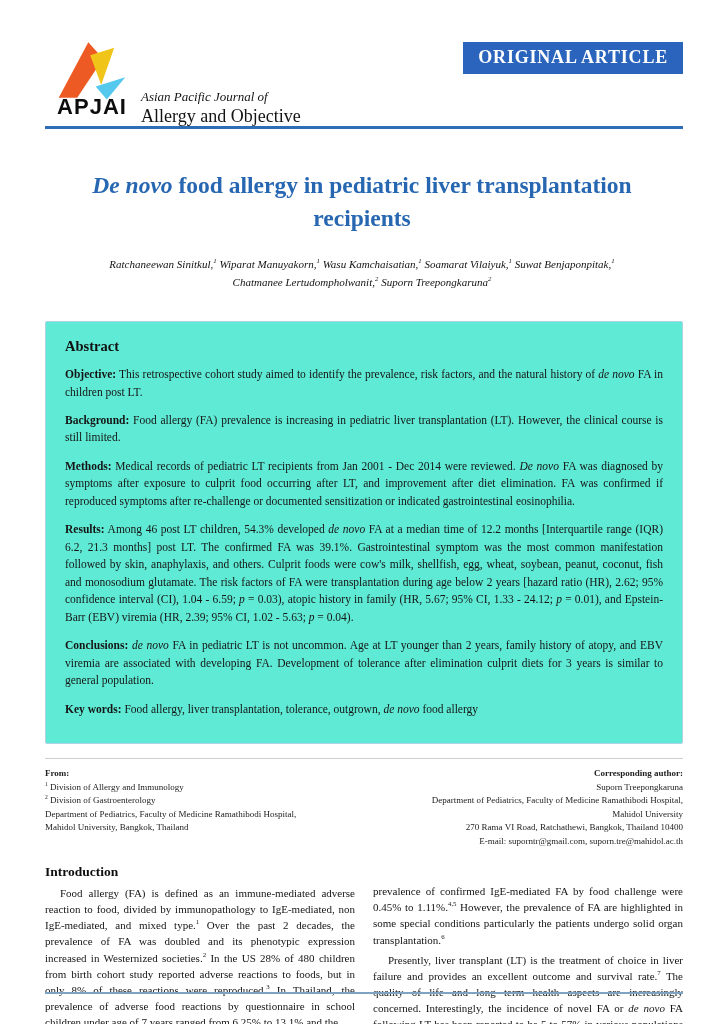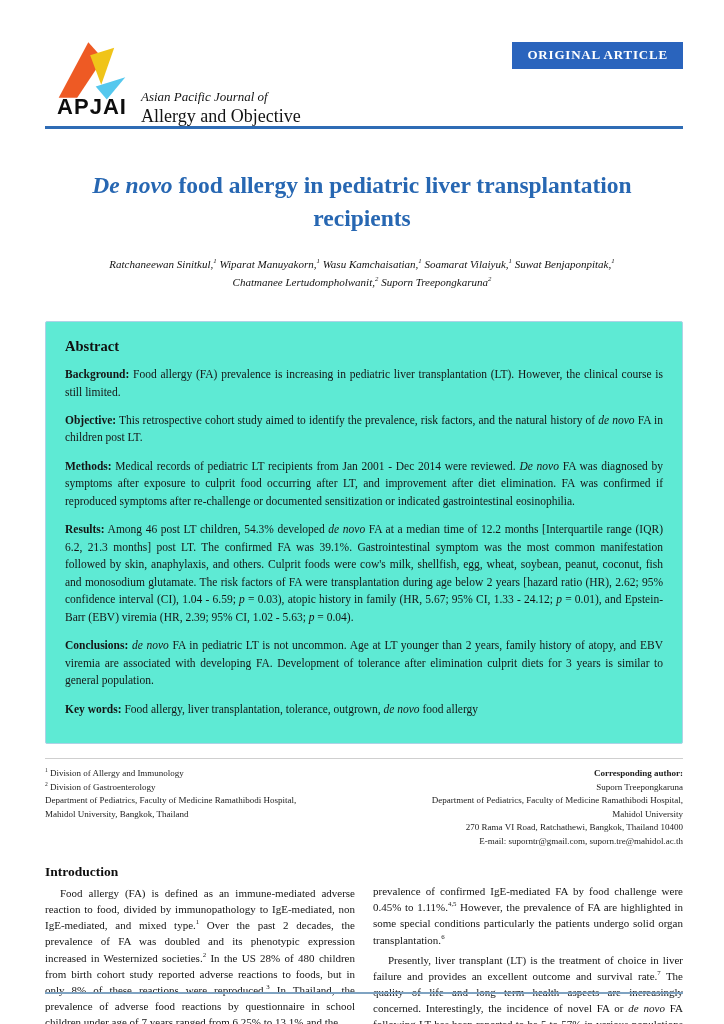--- a/index.html
+++ b/index.html
@@ -16,21 +16,21 @@
   
   .header{position:relative;margin:38px 41px 0 45px;height:84px;}
   .logo-wrap{position:absolute;left:8px;top:0;width:78px;text-align:center;}
   .logo-svg{display:block;margin:0 auto;}
   .logo-text{font-family:"Liberation Sans","DejaVu Sans",sans-serif;font-weight:800;
     font-size:22px;letter-spacing:1px;color:#0d0d0d;line-height:1;margin-top:-4px;}
   .journal-name{position:absolute;left:96px;top:26px;color:#141414;}
   .jn1{font-size:13px;font-style:italic;line-height:1.2;margin-top:25px;}
   .jn2{font-size:18px;line-height:1.25;}
   .badge{position:absolute;right:0;top:4px;background:#2a64bd;color:#ffffff;
-    font-weight:bold;font-size:13px;letter-spacing:0.8px;padding:5px 15px 6px 15px;}
+    font-weight:bold;font-size:18px;letter-spacing:0.8px;padding:5px 15px 6px 15px;}
   .header-rule{margin:4px 41px 0 45px;height:0;border-top:3px solid #2e6cb5;}
   
   .title{margin:40px auto 0 auto;width:600px;text-align:center;
     color:#2767b2;font-size:23.5px;font-weight:bold;line-height:1.4;}
   .authors{margin:20px auto 0 auto;width:620px;text-align:center;
     font-style:italic;font-size:11px;line-height:1.65;color:#111;}
   sup{font-size:0.62em;line-height:0;}
   
   .abstract-box{margin:30px 41px 0 45px;background:#5eead4;border:1px solid #aed2e6;
     border-radius:2px;padding:16px 19px 14px 19px;box-sizing:border-box;}
@@ -75,31 +75,32 @@
   <div class="header-rule"></div>
 
   <h1 class="title"><i>De novo</i> food allergy in pediatric liver transplantation recipients</h1>
   <div class="authors">
     <div>Ratchaneewan Sinitkul,<sup>1</sup> Wiparat Manuyakorn,<sup>1</sup> Wasu Kamchaisatian,<sup>1</sup> Soamarat Vilaiyuk,<sup>1</sup> Suwat Benjaponpitak,<sup>1</sup></div>
     <div>Chatmanee Lertudompholwanit,<sup>2</sup> Suporn Treepongkaruna<sup>2</sup></div>
   </div>
 
   <section class="abstract-box">
     <h2>Abstract</h2>
+    <p><b>Objective:</b> This retrospective cohort study aimed to identify the prevalence, risk factors, and the natural history of <i>de novo</i> FA in children post LT.</p>
     <p><b>Background:</b> Food allergy (FA) prevalence is increasing in pediatric liver transplantation (LT). However, the clinical course is still limited.</p>
-    <p><b>Objective:</b> This retrospective cohort study aimed to identify the prevalence, risk factors, and the natural history of <i>de novo</i> FA in children post LT.</p>
     <p><b>Methods:</b> Medical records of pediatric LT recipients from Jan 2001 - Dec 2014 were reviewed. <i>De novo</i> FA was diagnosed by symptoms after exposure to culprit food occurring after LT, and improvement after diet elimination. FA was confirmed if reproduced symptoms after re-challenge or documented sensitization or indicated gastrointestinal eosinophilia.</p>
     <p><b>Results:</b> Among 46 post LT children, 54.3% developed <i>de novo</i> FA at a median time of 12.2 months [Interquartile range (IQR) 6.2, 21.3 months] post LT. The confirmed FA was 39.1%. Gastrointestinal symptom was the most common manifestation followed by skin, anaphylaxis, and others. Culprit foods were cow's milk, shellfish, egg, wheat, soybean, peanut, coconut, fish and monosodium glutamate. The risk factors of FA were transplantation during age below 2 years [hazard ratio (HR), 2.62; 95% confidence interval (CI), 1.04 - 6.59; <i>p</i> = 0.03), atopic history in family (HR, 5.67; 95% CI, 1.33 - 24.12; <i>p</i> = 0.01), and Epstein-Barr (EBV) viremia (HR, 2.39; 95% CI, 1.02 - 5.63; <i>p</i> = 0.04).</p>
     <p><b>Conclusions:</b> <i>de novo</i> FA in pediatric LT is not uncommon. Age at LT younger than 2 years, family history of atopy, and EBV viremia are associated with developing FA. Development of tolerance after elimination culprit diets for 3 years is similar to general population.</p>
     <p><b>Key words:</b> Food allergy, liver transplantation, tolerance, outgrown, <i>de novo</i> food allergy</p>
   </section>
 
   <div class="thin-rule"></div>
   <div class="affil-row">
     <div class="affil-left">
+      <div class="affil-h">From:</div>
       <div><sup>1</sup> Division of Allergy and Immunology</div>
       <div><sup>2</sup> Division of Gastroenterology</div>
       <div>Department of Pediatrics, Faculty of Medicine Ramathibodi Hospital,</div>
       <div>Mahidol University, Bangkok, Thailand</div>
     </div>
     <div class="affil-right">
       <div class="affil-h">Corresponding author:</div>
       <div>Suporn Treepongkaruna</div>
       <div>Department of Pediatrics, Faculty of Medicine Ramathibodi Hospital,</div>
       <div>Mahidol University</div>

